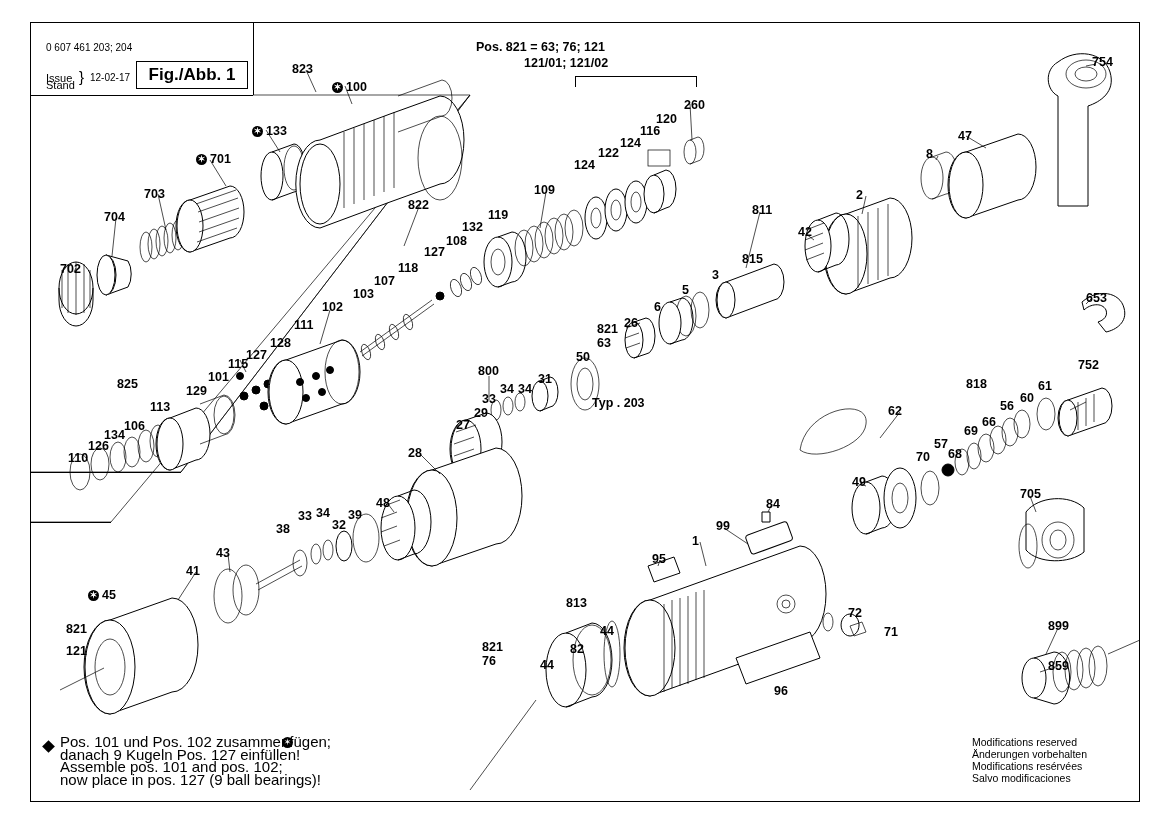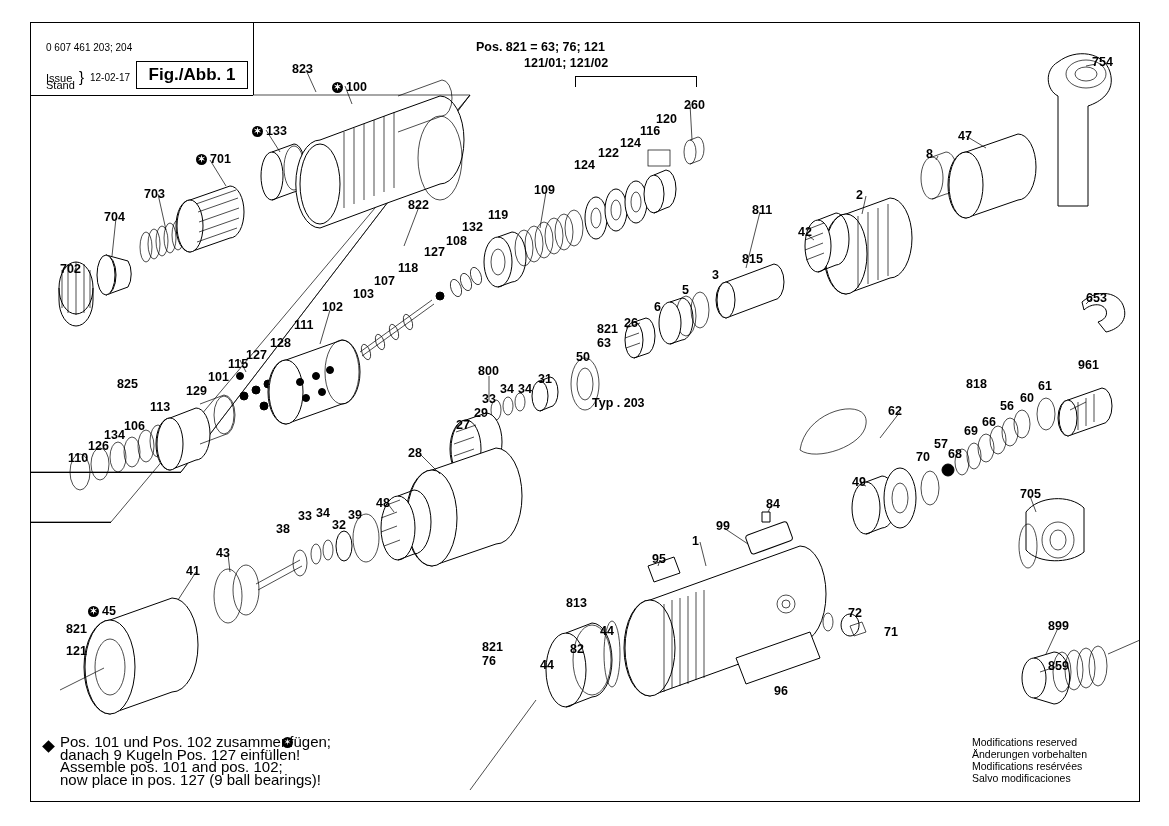--- a/index.html
+++ b/index.html
@@ -416,21 +416,21 @@
       <div class="txt num" style="left: 592px; top: 396px;"><span>Typ . 203</span></div>
       <div class="txt num" style="left: 408px; top: 446px;"><span>28</span></div>
       <div class="txt num" style="left: 376px; top: 496px;"><span>48</span></div>
       <div class="txt num" style="left: 348px; top: 508px;"><span>39</span></div>
       <div class="txt num" style="left: 332px; top: 518px;"><span>32</span></div>
       <div class="txt num" style="left: 316px; top: 506px;"><span>34</span></div>
       <div class="txt num" style="left: 298px; top: 509px;"><span>33</span></div>
       <div class="txt num" style="left: 276px; top: 522px;"><span>38</span></div>
       <div class="txt num" style="left: 216px; top: 546px;"><span>43</span></div>
       <div class="txt num" style="left: 186px; top: 564px;"><span>41</span></div>
-      <div class="txt num" style="left: 88px; top: 604px;"><span class="star">✶</span><span style="margin-left: 3px;">45</span></div>
+      <div class="txt num" style="left: 88px; top: 588px;"><span class="star">✶</span><span style="margin-left: 3px;">45</span></div>
       <div class="txt num" style="left: 66px; top: 622px;"><span>821</span></div>
       <div class="txt num" style="left: 66px; top: 636px; margin-top: 8px;"><span>121</span></div>
       <div class="txt num" style="left: 482px; top: 640px;"><span>821</span></div>
       <div class="txt num" style="left: 482px; top: 654px;"><span>76</span></div>
       <div class="txt num" style="left: 540px; top: 658px;"><span>44</span></div>
       <div class="txt num" style="left: 570px; top: 642px;"><span>82</span></div>
       <div class="txt num" style="left: 600px; top: 624px;"><span>44</span></div>
       <div class="txt num" style="left: 566px; top: 596px;"><span>813</span></div>
       <div class="txt num" style="left: 652px; top: 552px;"><span>95</span></div>
       <div class="txt num" style="left: 692px; top: 534px;"><span>1</span></div>
@@ -442,21 +442,21 @@
       <div class="txt num" style="left: 852px; top: 475px;"><span>49</span></div>
       <div class="txt num" style="left: 916px; top: 450px;"><span>70</span></div>
       <div class="txt num" style="left: 934px; top: 437px;"><span>57</span></div>
       <div class="txt num" style="left: 948px; top: 447px;"><span>68</span></div>
       <div class="txt num" style="left: 964px; top: 424px;"><span>69</span></div>
       <div class="txt num" style="left: 982px; top: 415px;"><span>66</span></div>
       <div class="txt num" style="left: 1000px; top: 399px;"><span>56</span></div>
       <div class="txt num" style="left: 1020px; top: 391px;"><span>60</span></div>
       <div class="txt num" style="left: 1038px; top: 379px;"><span>61</span></div>
       <div class="txt num" style="left: 966px; top: 377px;"><span>818</span></div>
-      <div class="txt num" style="left: 1078px; top: 358px;"><span>961</span></div>
+      <div class="txt num" style="left: 1078px; top: 358px;"><span>752</span></div>
       <div class="txt num" style="left: 1086px; top: 291px;"><span>653</span></div>
       <div class="txt num" style="left: 1092px; top: 55px;"><span>754</span></div>
       <div class="txt num" style="left: 1020px; top: 487px;"><span>705</span></div>
       <div class="txt num" style="left: 1048px; top: 619px;"><span>899</span></div>
       <div class="txt num" style="left: 1048px; top: 659px;"><span>859</span></div>
       <div class="txt num" style="left: 888px; top: 404px;"><span>62</span></div>
     </div>
 
   <span class="diamond" style="position:absolute;left:44px;top:742px;"></span>
   <div class="legend" style="left:60px;top:736px;">Pos. 101 und Pos. 102 zusammenfügen;

